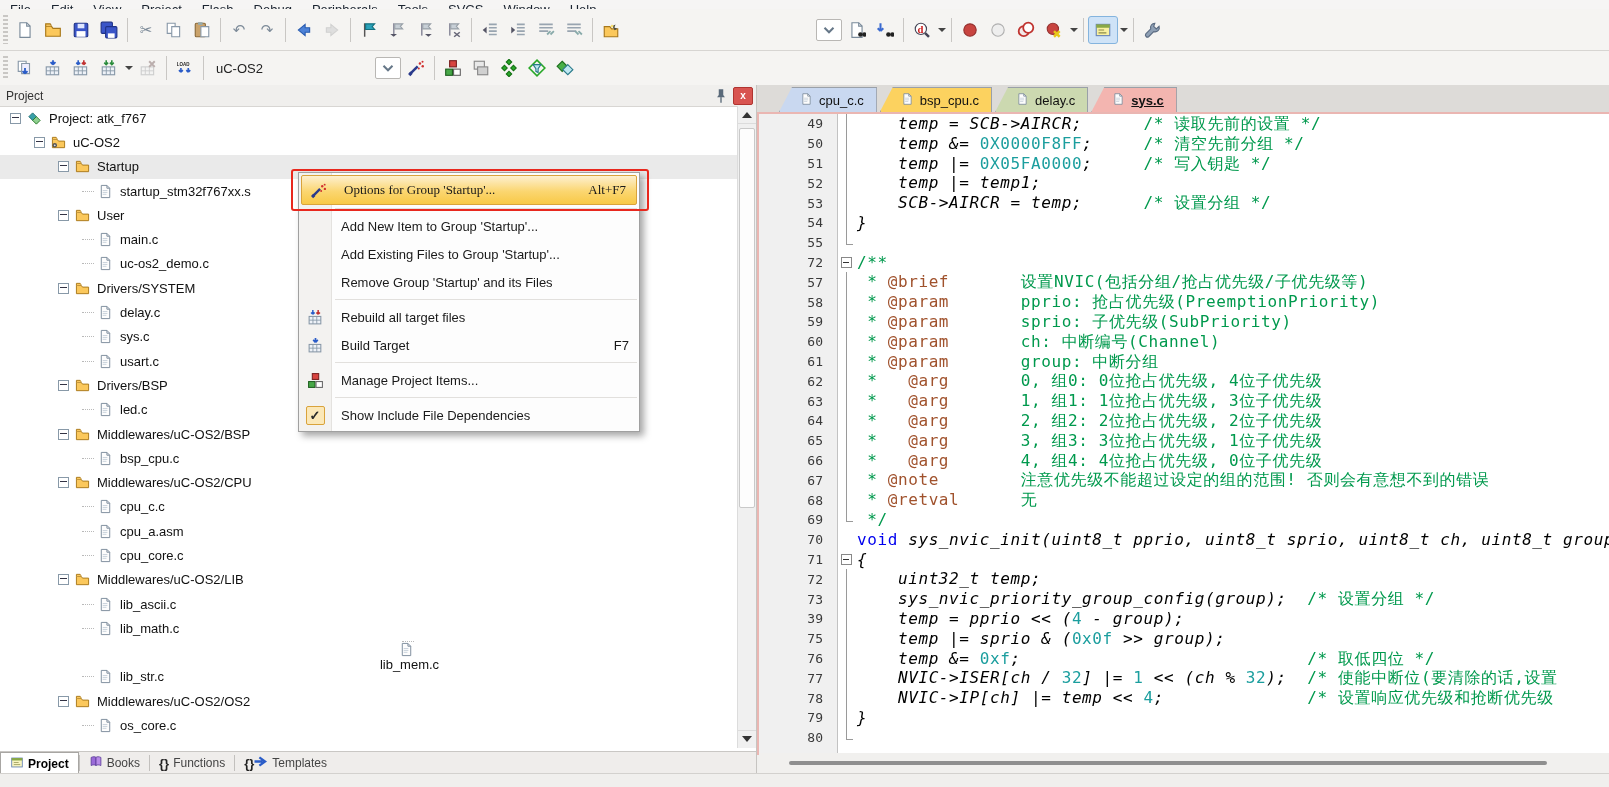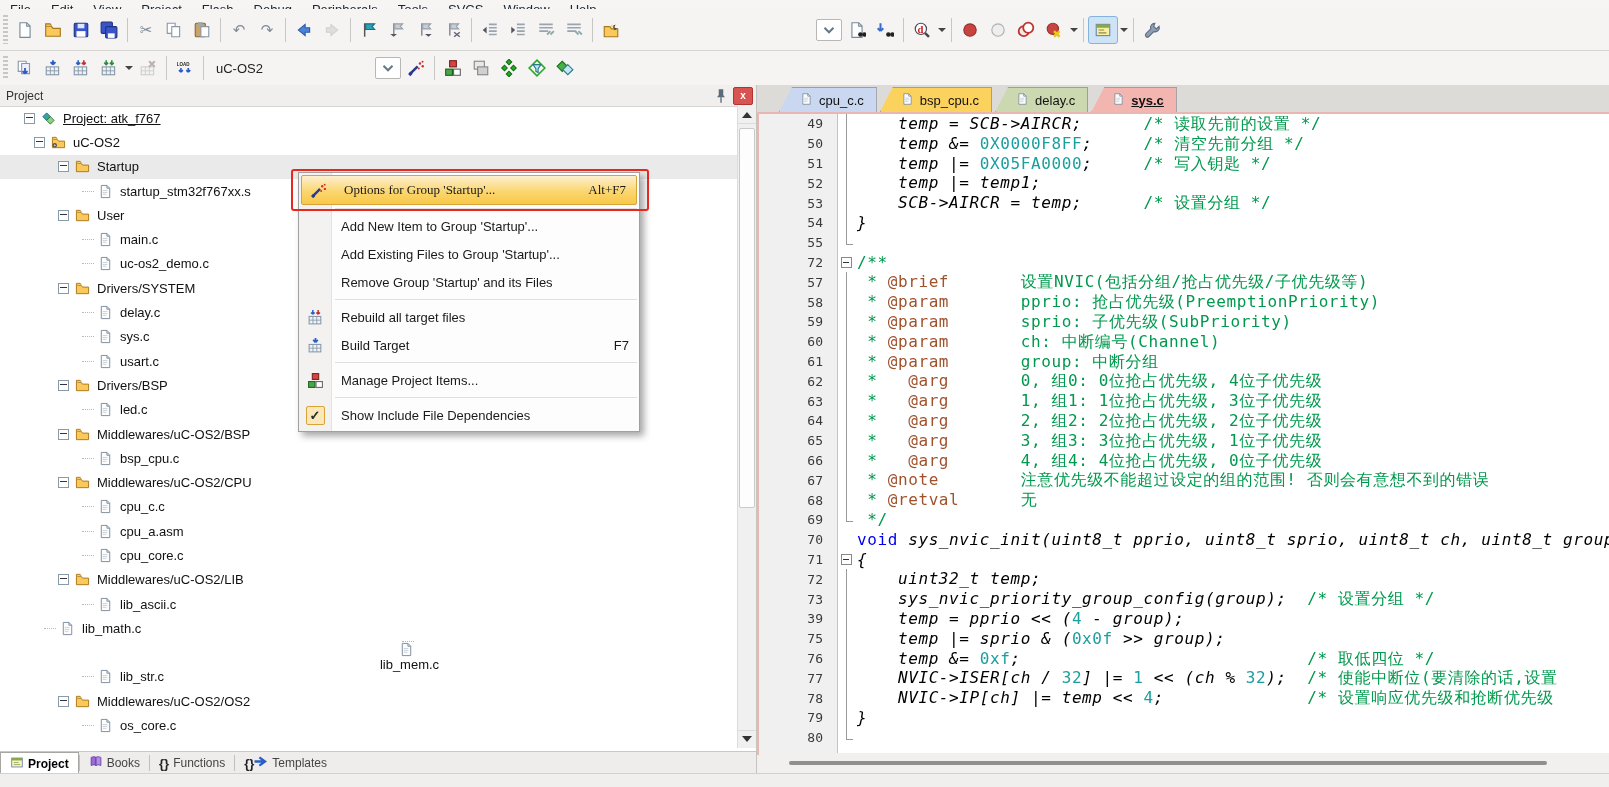--- a/index.html
+++ b/index.html
@@ -421,21 +421,21 @@
         <span class="sp"></span>
         <span class="pinbtn">
           <svg viewBox="0 0 16 16">
               <path d="M6 2h4v5l1.5 2H4.5L6 7z" fill="#5a6a7a"></path>
               <rect x="7.4" y="9" width="1.2" height="5" fill="#5a6a7a"></rect>
             </svg>
         </span>
         <span class="closebtn">x</span>
       </div>
       <div class="tree" id="tree">
-          <div class="trow" style="padding-left: 24px; text-decoration: underline;">
+          <div class="trow" style="padding-left: 10px;">
             <span class="ebox"></span>
             <span class="ticon"><svg viewBox="0 0 16 16">
                 <path d="M6 2l4 4-4 4-4-4z" fill="#38a0a8" stroke="#1a6a70"></path>
                 <path d="M10 6l4 4-4 4-4-4z" fill="#8fd08f" stroke="#2a7a2a"></path>
               </svg></span>
             <span>Project: atk_f767</span>
           </div>
           <div class="trow" style="padding-left: 34px;">
             <span class="ebox"></span>
             <span class="ticon"><svg viewBox="0 0 16 16">
@@ -603,21 +603,21 @@
           </div>
           <div class="trow" style="padding-left: 82px;">
             <span class="stub"></span>
             <span class="ticon"><svg viewBox="0 0 16 16">
                 <path d="M3.5 1.5h6l3 3v10h-9z" fill="#fdfdfd" stroke="#7a8a9a"></path>
                 <path d="M9.5 1.5v3h3" fill="none" stroke="#7a8a9a"></path>
                 <path d="M5 7h5M5 9h5M5 11h4" stroke="#b8c4d0" stroke-width=".8"></path>
               </svg></span>
             <span>lib_ascii.c</span>
           </div>
-          <div class="trow" style="padding-left: 44px;">
+          <div class="trow" style="padding-left: 82px;">
             <span class="stub"></span>
             <span class="ticon"><svg viewBox="0 0 16 16">
                 <path d="M3.5 1.5h6l3 3v10h-9z" fill="#fdfdfd" stroke="#7a8a9a"></path>
                 <path d="M9.5 1.5v3h3" fill="none" stroke="#7a8a9a"></path>
                 <path d="M5 7h5M5 9h5M5 11h4" stroke="#b8c4d0" stroke-width=".8"></path>
               </svg></span>
             <span>lib_math.c</span>
           </div>
           <div class="trow" style="padding-left: 82px; flex-direction: column;">
             <span class="stub"></span>

